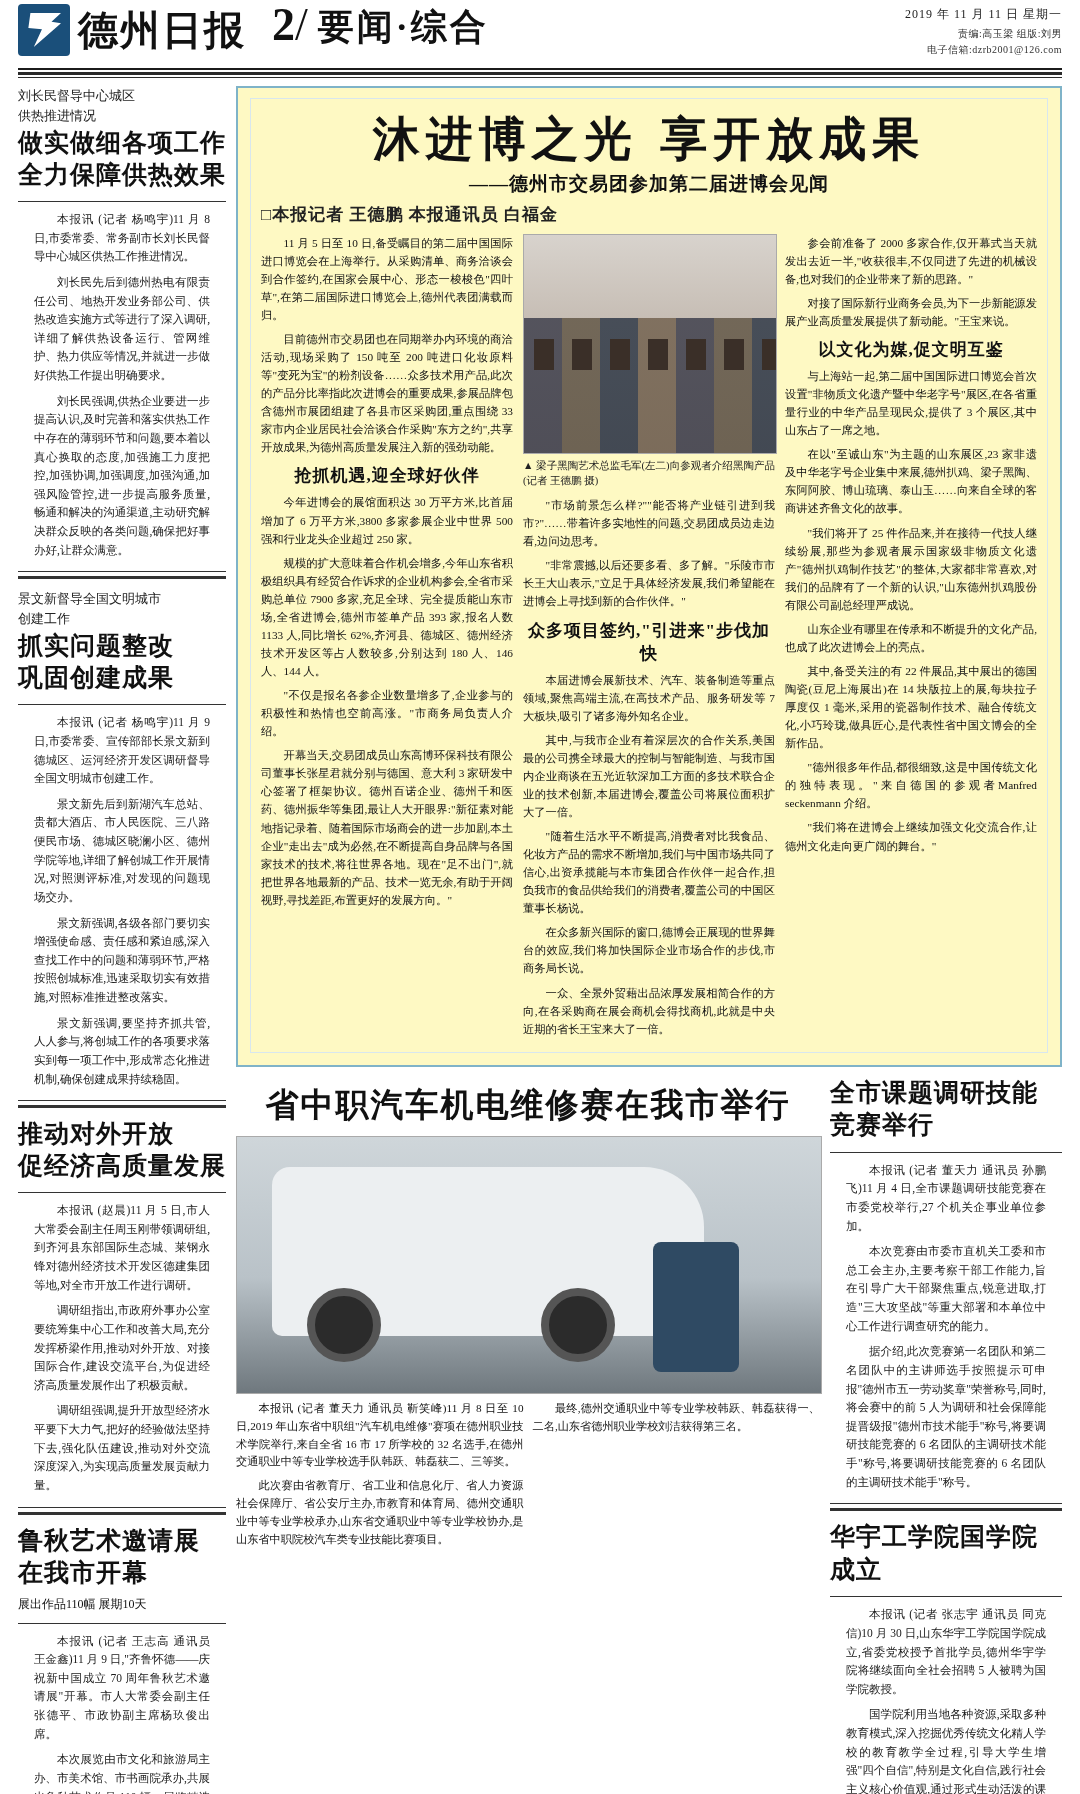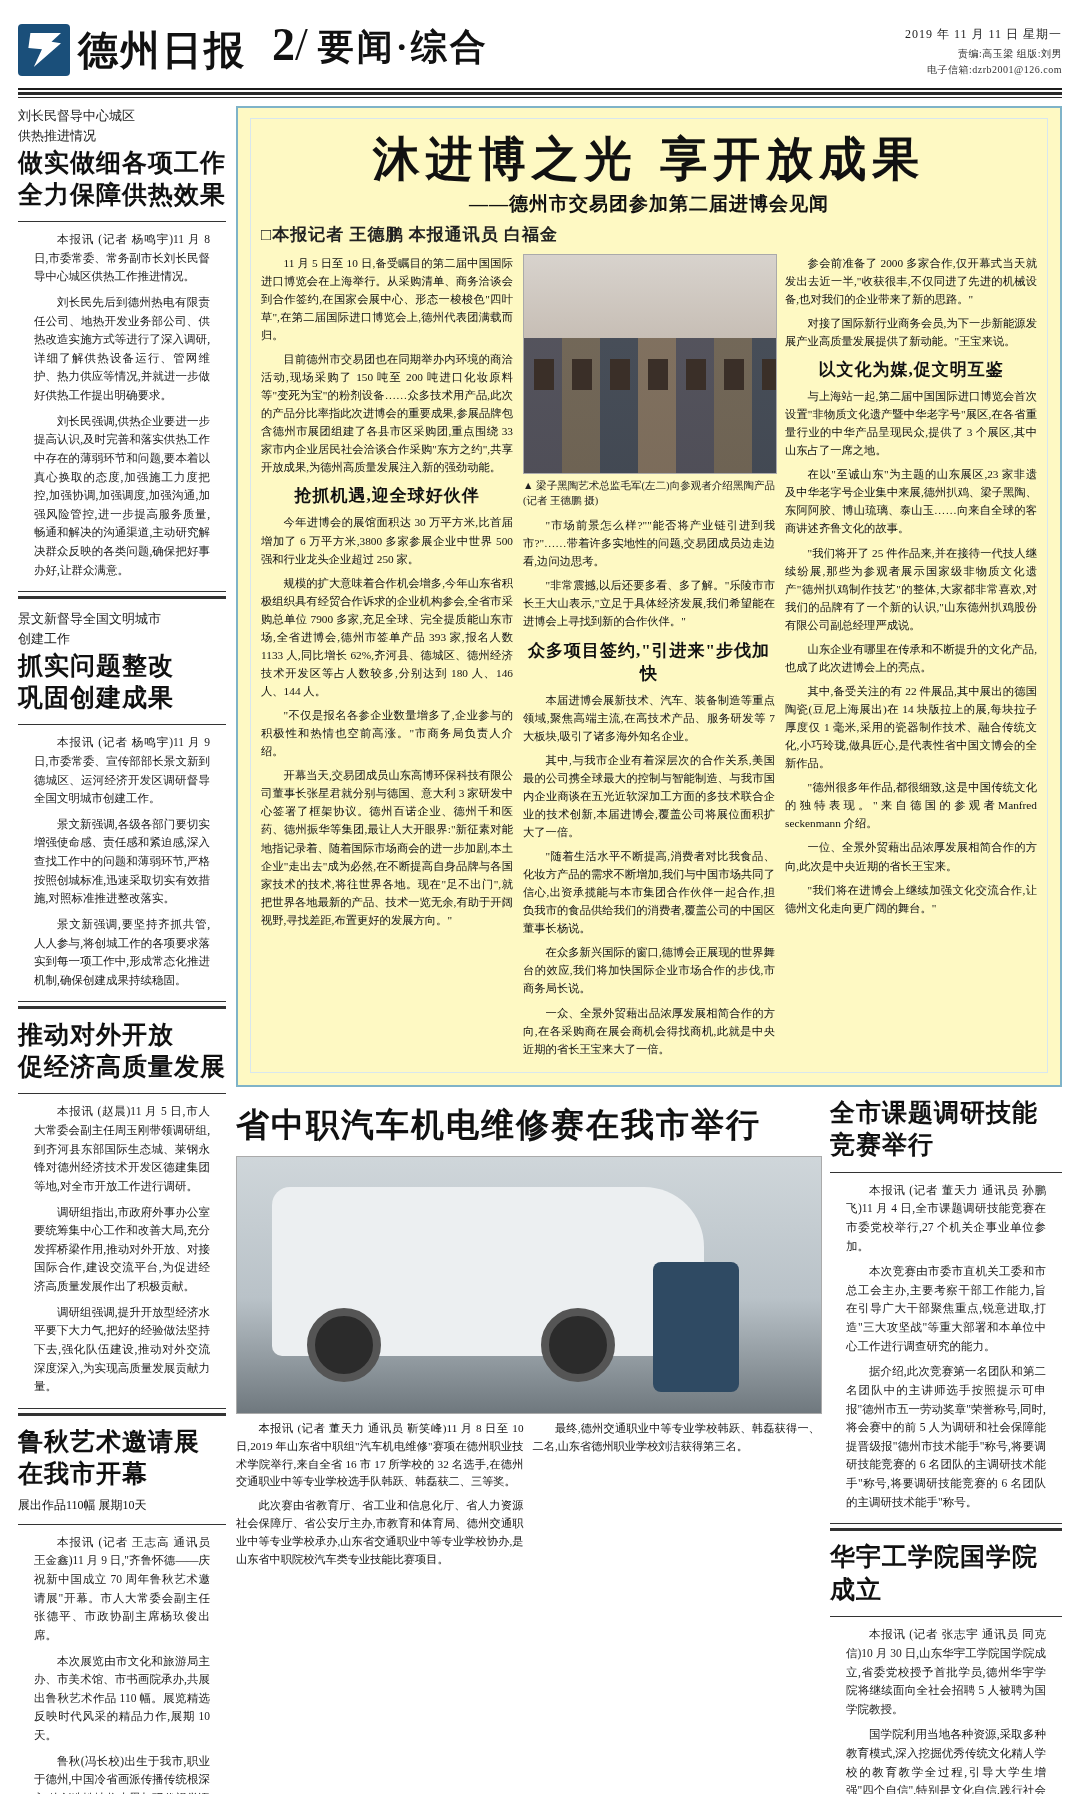--- a/index.html
+++ b/index.html
@@ -4,21 +4,21 @@
 <style>
   html,body{margin:0;padding:0;}
   body{
     width:1080px;height:1794px;
     background:#ffffff;
     font-family:"Liberation Serif", serif;
     color:#111;
     position:relative;
     overflow:hidden;
   }
-  .page{position:relative;width:1080px;height:1794px;box-sizing:border-box;padding:22px 18px;}
+  .page{position:relative;width:1080px;height:1794px;box-sizing:border-box;padding:2px 18px;}
 
   
   .masthead{
     position:relative;height:66px;border-bottom:2px solid #1b1b1b;
     display:flex;align-items:flex-start;
   }
   .logo-wrap{display:flex;align-items:center;gap:8px;padding-top:2px;}
   .logo-mark{
     width:52px;height:52px;background:#1a4f7a;border-radius:4px;position:relative;
     display:flex;align-items:center;justify-content:center;
@@ -101,21 +101,21 @@
     background:repeating-linear-gradient(90deg,transparent 0 10px,#3a2f28 10px 30px,transparent 30px 38px);}
   .ph-carbody{position:absolute;left:6%;top:12%;width:74%;height:66%;background:#eceff1;border-radius:18px 60px 10px 10px;}
   .ph-wheel{position:absolute;width:58px;height:58px;border-radius:50%;background:#2b2b2b;border:8px solid #555;}
   .ph-person{position:absolute;background:#2f4a63;border-radius:8px;}
 
   
   .mid-grid{display:flex;gap:10px;margin-top:10px;}
   .mid-main{flex:1;}
   .mid-right{width:232px;flex:none;}
   .mid-title{
-    font-size:33px;font-weight:700;letter-spacing:2px;margin:6px 0 8px;
+    font-size:33px;font-weight:700;letter-spacing:2px;text-align:center;margin:6px 0 8px;
   }
   .mid-cols{display:flex;gap:9px;margin-top:6px;}
   .mid-cols p{font-size:11.2px;line-height:1.6;text-align:justify;margin:0 0 6px;text-indent:2em;}
   .rhead{font-size:25px;font-weight:700;line-height:1.3;letter-spacing:1px;margin:0 0 8px;}
 </style>
 </head>
 <body>
 
 <div class="page">
 
@@ -154,20 +154,21 @@
 
       <div class="dbl-line"></div>
 
       <div>
         <div class="kicker" style="white-space:pre-line">景文新督导全国文明城市
 创建工作</div>
         <div class="lead-head" style="white-space:pre-line">抓实问题整改
 巩固创建成果</div>
         <div class="sep-line"></div>
         <p class="txt">本报讯 (记者 杨鸣宇)11 月 9 日,市委常委、宣传部部长景文新到德城区、运河经济开发区调研督导全国文明城市创建工作。</p>
+        <p class="txt">景文新先后到新湖汽车总站、贵都大酒店、市人民医院、三八路便民市场、德城区晓澜小区、德州学院等地,详细了解创城工作开展情况,对照测评标准,对发现的问题现场交办。</p>
         <p class="txt">景文新强调,各级各部门要切实增强使命感、责任感和紧迫感,深入查找工作中的问题和薄弱环节,严格按照创城标准,迅速采取切实有效措施,对照标准推进整改落实。</p>
         <p class="txt">景文新强调,要坚持齐抓共管,人人参与,将创城工作的各项要求落实到每一项工作中,形成常态化推进机制,确保创建成果持续稳固。</p>
       </div>
 
       <div class="dbl-line"></div>
 
       <div>
         <div class="lead-head" style="white-space:pre-line">推动对外开放
 促经济高质量发展</div>
         <div class="sep-line"></div>
@@ -228,21 +229,20 @@
             <div class="fcol">
               <p>参会前准备了 2000 多家合作,仅开幕式当天就发出去近一半,"收获很丰,不仅同进了先进的机械设备,也对我们的企业带来了新的思路。"</p>
               <p>对接了国际新行业商务会员,为下一步新能源发展产业高质量发展提供了新动能。"王宝来说。</p>
               <div class="sub-h">以文化为媒,促文明互鉴</div>
               <p>与上海站一起,第二届中国国际进口博览会首次设置"非物质文化遗产暨中华老字号"展区,在各省重量行业的中华产品呈现民众,提供了 3 个展区,其中山东占了一席之地。</p>
               <p>在以"至诚山东"为主题的山东展区,23 家非遗及中华老字号企业集中来展,德州扒鸡、梁子黑陶、东阿阿胶、博山琉璃、泰山玉……向来自全球的客商讲述齐鲁文化的故事。</p>
               <p>"我们将开了 25 件作品来,并在接待一代技人继续纷展,那些为参观者展示国家级非物质文化遗产"德州扒鸡制作技艺"的整体,大家都非常喜欢,对我们的品牌有了一个新的认识,"山东德州扒鸡股份有限公司副总经理严成说。</p>
               <p>山东企业有哪里在传承和不断提升的文化产品,也成了此次进博会上的亮点。</p>
               <p>其中,备受关注的有 22 件展品,其中展出的德国陶瓷(豆尼上海展出)在 14 块版拉上的展,每块拉子厚度仅 1 毫米,采用的瓷器制作技术、融合传统文化,小巧玲珑,做具匠心,是代表性省中国文博会的全新作品。</p>
               <p>"德州很多年作品,都很细致,这是中国传统文化的独特表现。"来自德国的参观者Manfred seckenmann 介绍。</p>
-              <p>一位、全景外贸藉出品浓厚发展相简合作的方向,此次是中央近期的省长王宝来。</p>
               <p>"我们将在进博会上继续加强文化交流合作,让德州文化走向更广阔的舞台。"</p>
             </div>
 
           </div>
         </div>
       </div>
 
       <div class="mid-grid">
 
         <div class="mid-main">

